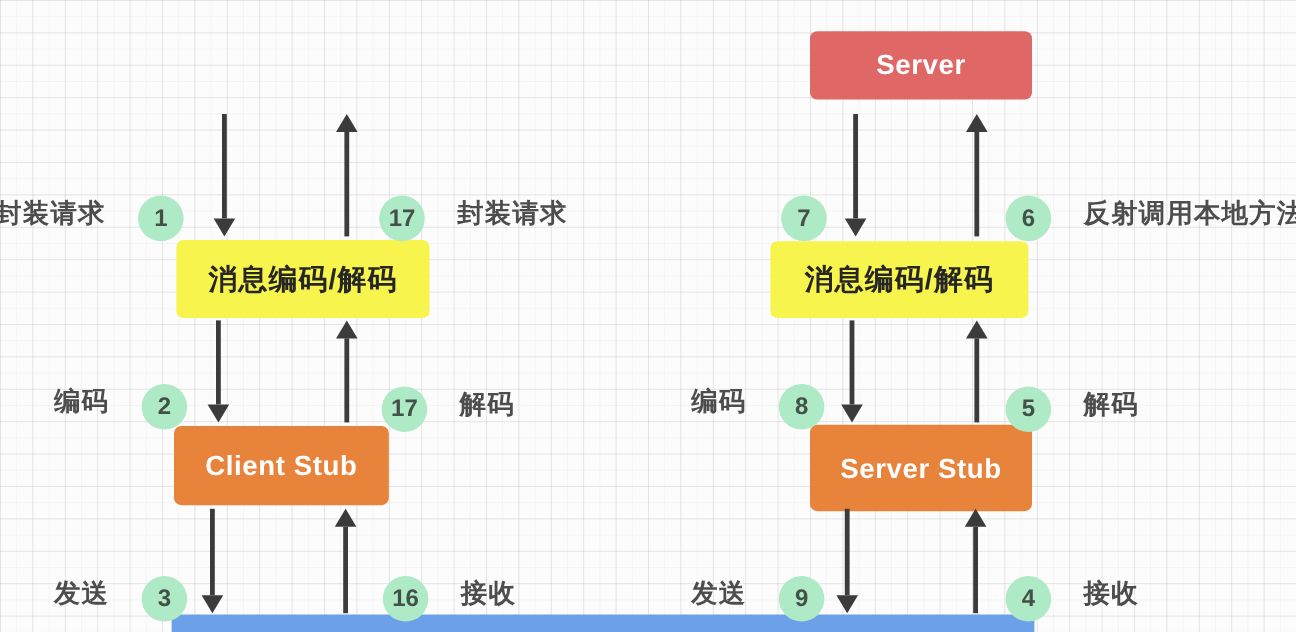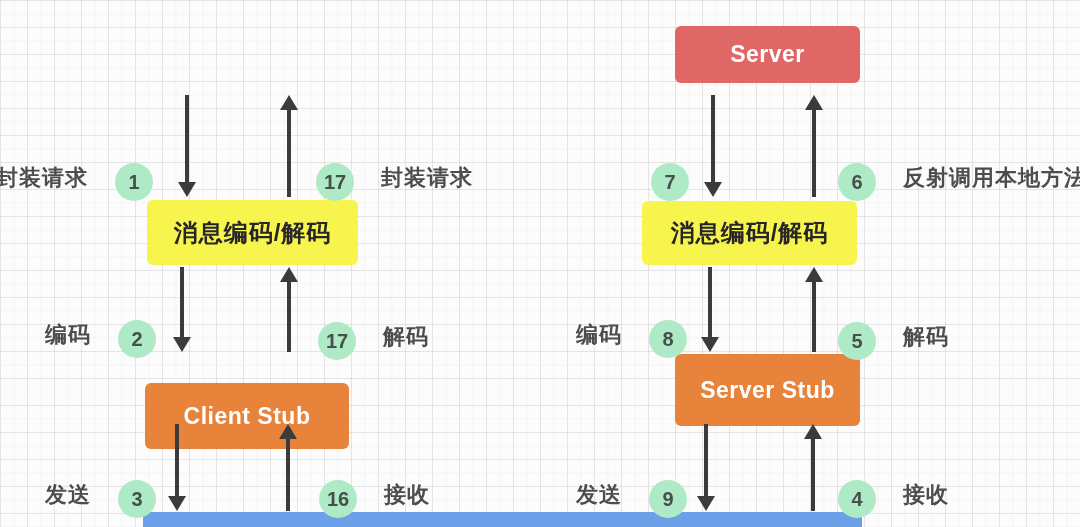--- a/index.html
+++ b/index.html
@@ -36,21 +36,21 @@
 </head>
 <body>
 
 <div class="stage">
 
   <div class="box" style="left: 675px; top: 26px; width: 185px; height: 57px; background-color: rgb(223, 103, 101);">Server</div>
 
   <div class="box codec" style="left: 147px; top: 200px; width: 211px; height: 65px; background-color: rgb(248, 244, 78);">消息编码/解码</div>
   <div class="box codec" style="left: 642px; top: 201px; width: 215px; height: 64px; background-color: rgb(248, 244, 78);">消息编码/解码</div>
 
-  <div class="box" style="left: 145px; top: 355px; width: 204px; height: 66px; background-color: rgb(232, 131, 60); margin-top: 28px;">Client Stub</div>
+  <div class="box" style="left: 145px; top: 355px; width: 179px; height: 66px; background-color: rgb(232, 131, 60);">Client Stub</div>
   <div class="box" style="left: 675px; top: 354px; width: 185px; height: 72px; background-color: rgb(232, 131, 60);">Server Stub</div>
 
   <div class="bar" style="left: 143px; top: 512px; width: 719px; height: 15px; background-color: rgb(108, 160, 232);"></div>
 
   <div class="arrow down" style="left:177px;top:95px;height:102px;">
       <div class="shaft"></div>
       <div class="head"></div>
     </div>
   <div class="arrow up" style="left:279px;top:95px;height:102px;">
       <div class="head"></div>

